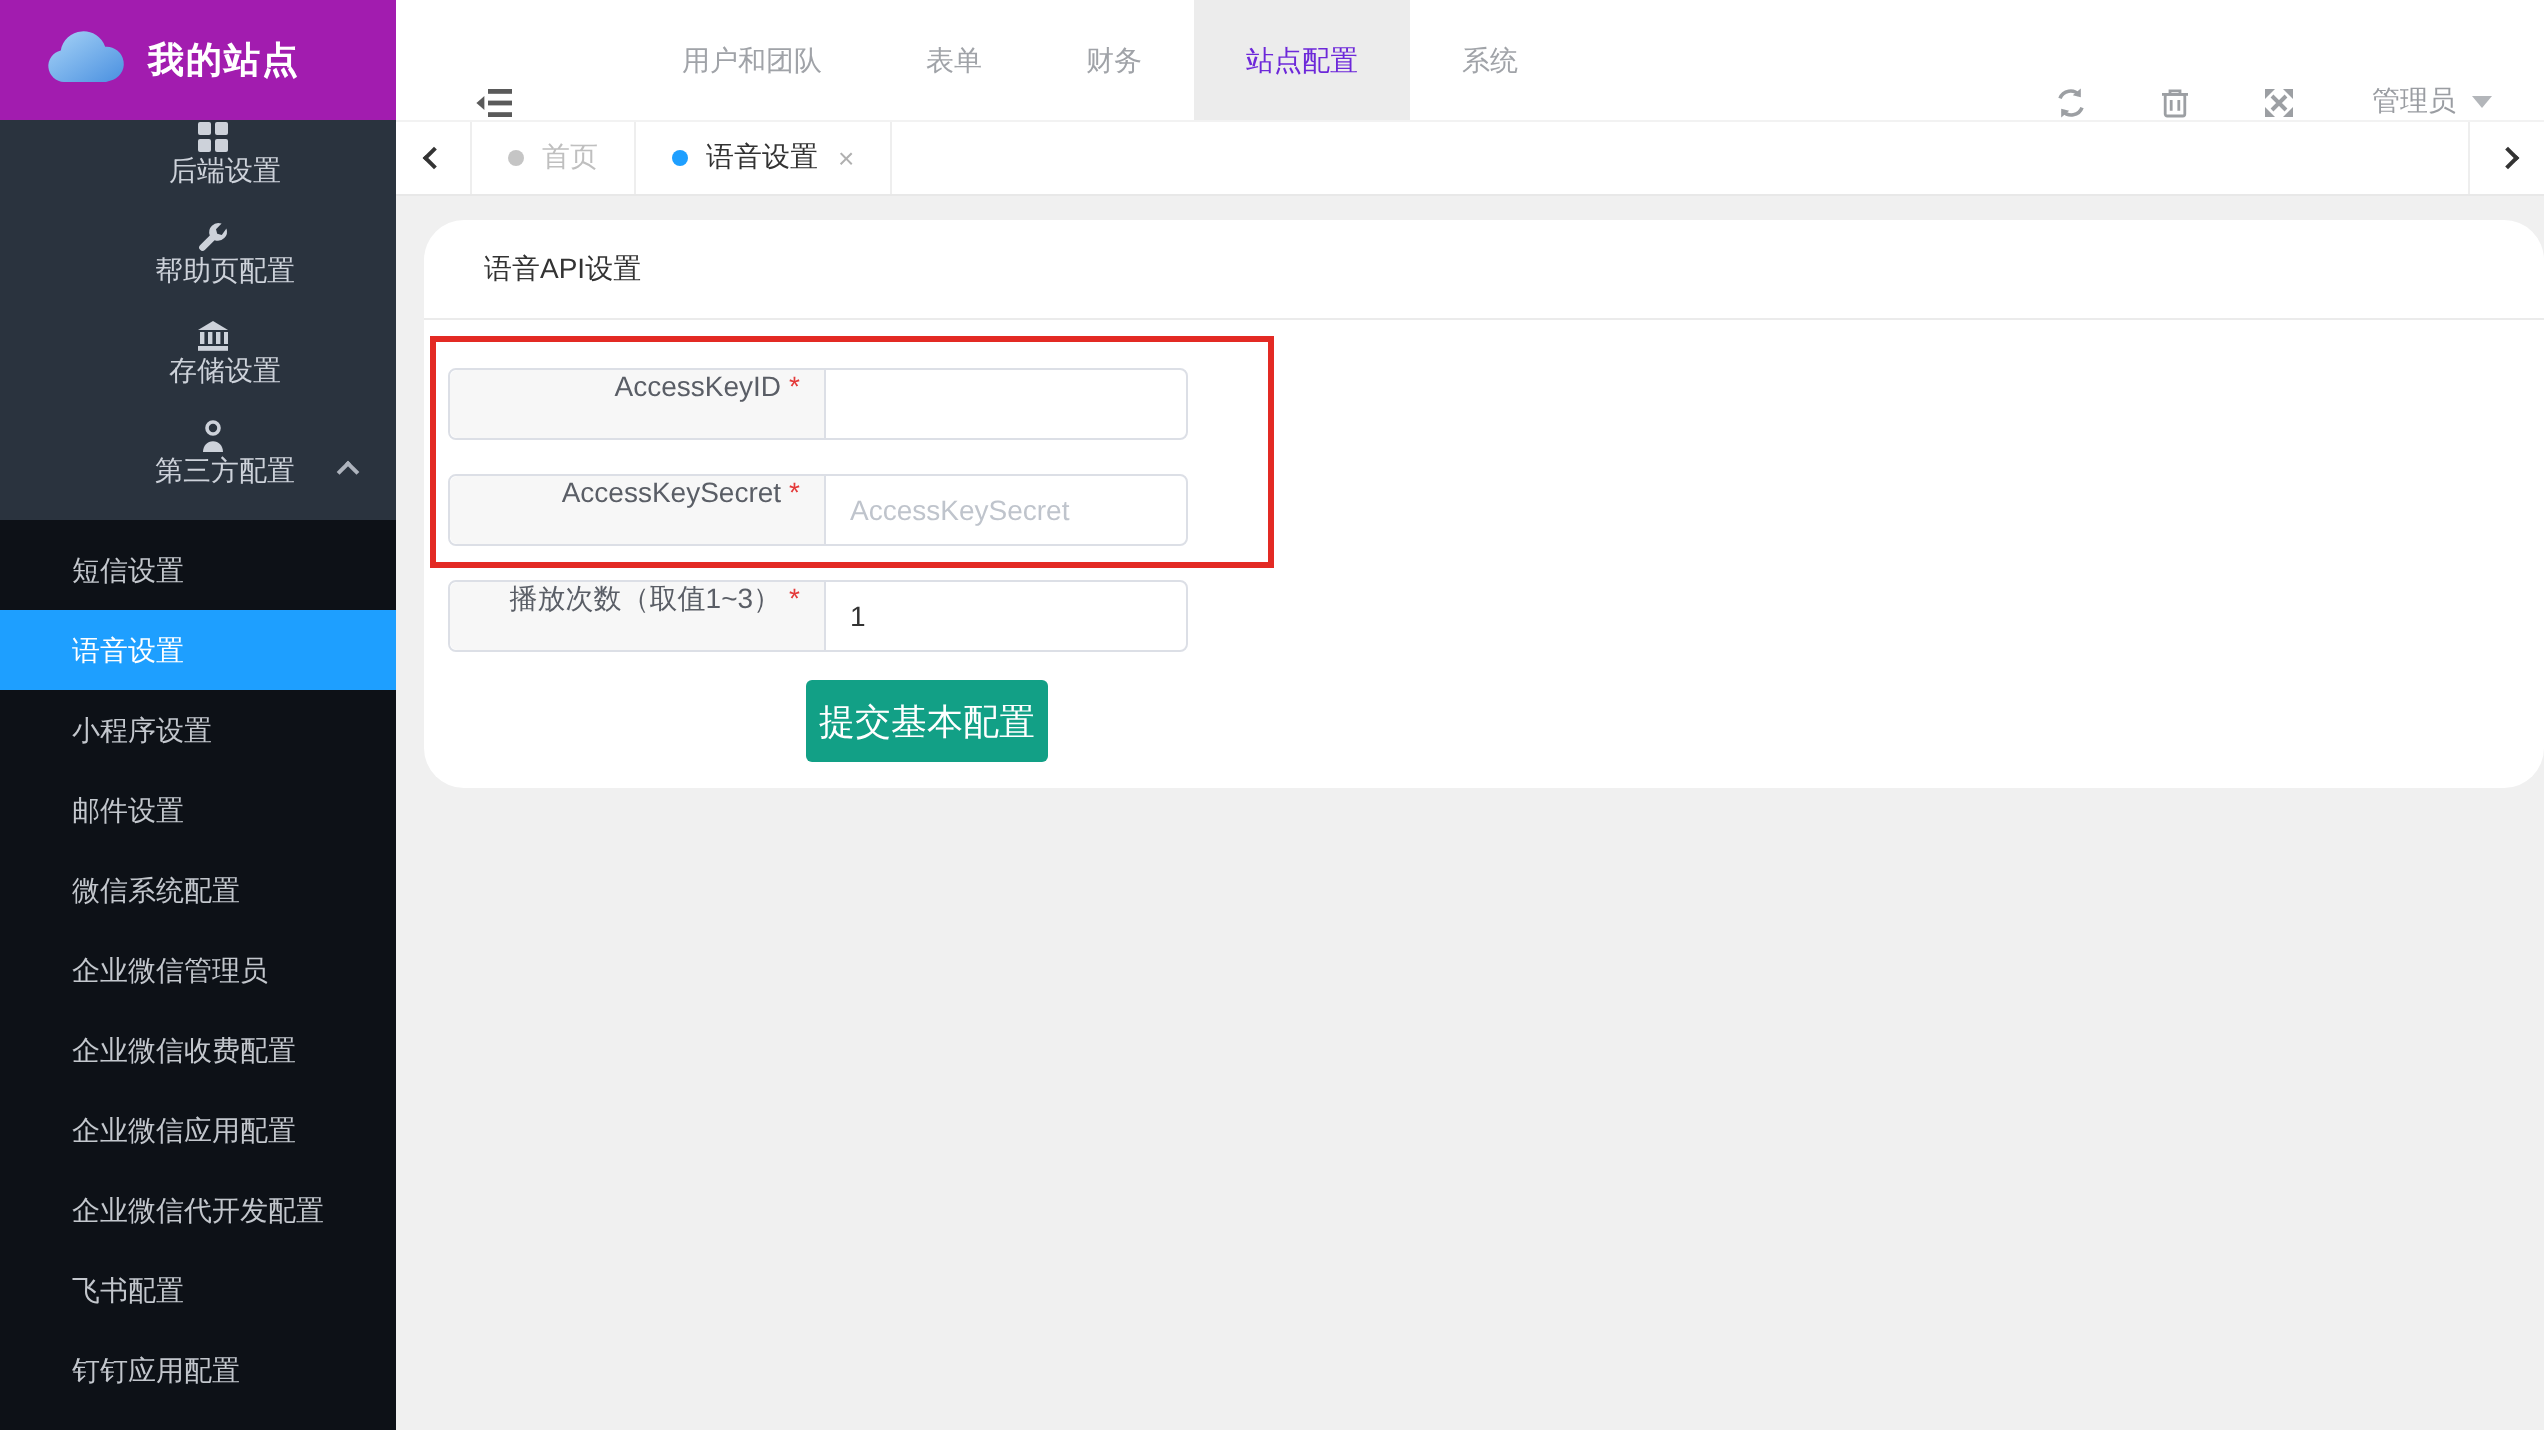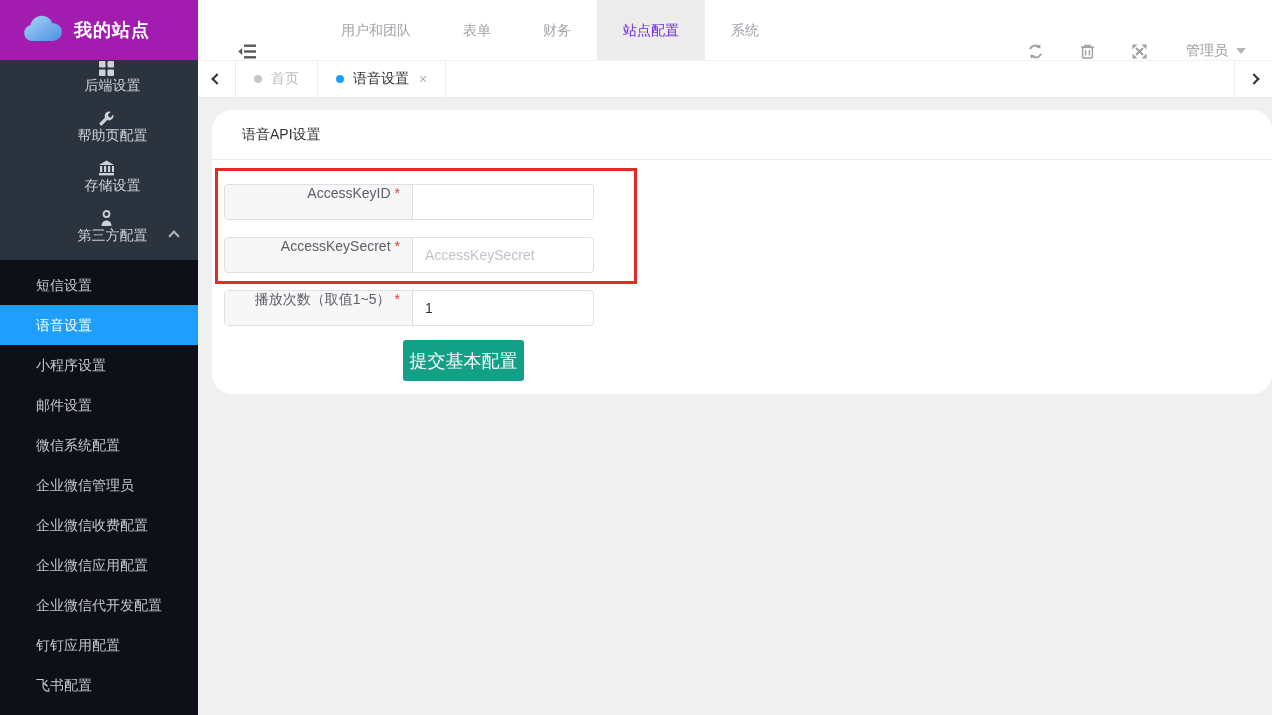--- a/index.html
+++ b/index.html
@@ -136,22 +136,22 @@
     <div class="submenu">
       <div class="sub-item">短信设置</div>
       <div class="sub-item active">语音设置</div>
       <div class="sub-item">小程序设置</div>
       <div class="sub-item">邮件设置</div>
       <div class="sub-item">微信系统配置</div>
       <div class="sub-item">企业微信管理员</div>
       <div class="sub-item">企业微信收费配置</div>
       <div class="sub-item">企业微信应用配置</div>
       <div class="sub-item">企业微信代开发配置</div>
+      <div class="sub-item">飞书配置</div>
       <div class="sub-item">钉钉应用配置</div>
-      <div class="sub-item">飞书配置</div>
     </div>
   </div>
 
   <div class="header">
     <span class="collapse-btn">
       <svg width="19" height="17" viewBox="0 0 19 17" fill="#5a5a5a">
           <rect x="6" y="1.5" width="12" height="2.4"></rect>
           <rect x="6" y="7.3" width="12" height="2.4"></rect>
           <rect x="6" y="13.1" width="12" height="2.4"></rect>
           <polygon points="4.2,5 4.2,12 0.2,8.5"></polygon>
@@ -233,21 +233,21 @@
       <div class="form-row row-2">
         <div class="lbl">
           <span>AccessKeySecret</span>
             <span class="req">*</span>
         </div>
         <input type="text" placeholder="AccessKeySecret" style="">
       </div>
 
       <div class="form-row row-3">
         <div class="lbl">
-          <span>播放次数（取值1~5）</span>
+          <span>播放次数（取值1~3）</span>
             <span class="req">*</span>
         </div>
         <input type="text" value="1" style="">
       </div>
 
       <button class="submit-btn">提交基本配置</button>
     </div>
   </div>
 
 </div>

